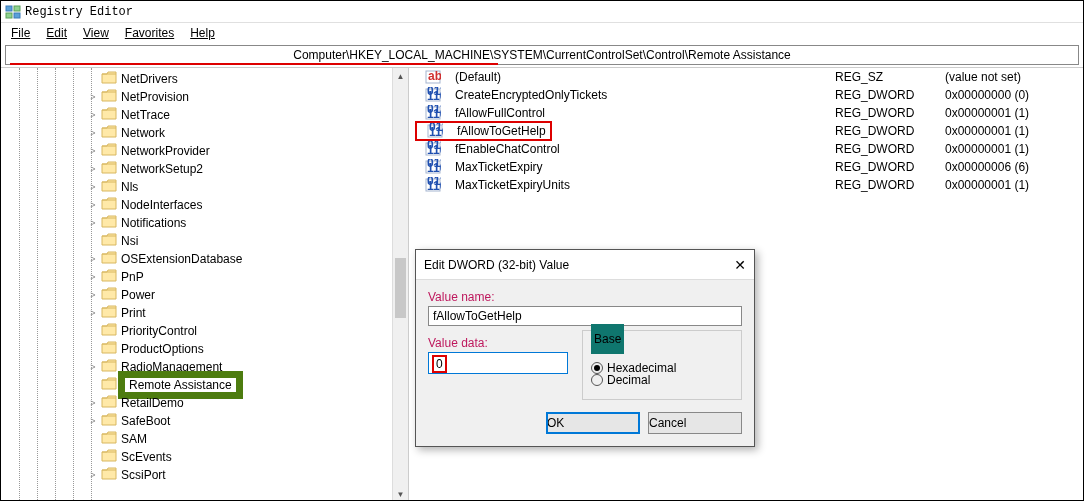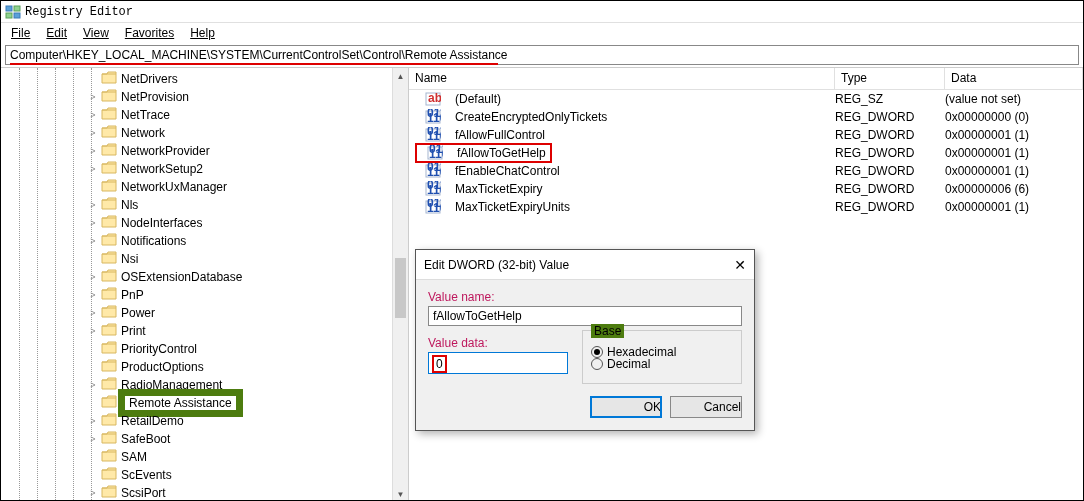--- a/index.html
+++ b/index.html
@@ -2,21 +2,21 @@
 <html><head>
 <meta charset="utf-8">
 <style>
   * { box-sizing: border-box; font-family: "Segoe UI", Tahoma, sans-serif; font-size: 12px; }
   body { margin: 0; background: #fff; width: 1084px; height: 501px; border: 1px solid #000; overflow: hidden; position: relative; }
   .title-bar { height: 22px; display: flex; align-items: center; background: #fff; border-bottom: 1px solid #e0e0e0; }
   .title-icon { width: 16px; height: 16px; margin: 0 4px; display:flex; align-items:center; justify-content:center; }
   .title-text { font-size: 12px; font-family: Liberation Mono, monospace; }
   .menu-bar { height: 20px; display: flex; align-items: center; padding: 0 2px; gap: 0; }
   .menu-item { padding: 1px 8px; cursor: default; text-decoration: underline; }
-  .address-bar { margin: 2px 4px 2px 4px; border: 1px solid #888; padding: 2px 4px; background: #fff; position: relative; }
+  .address-bar { margin: 2px 4px 2px 4px; border: 1px solid #888; padding: 2px 4px; background: #fff; position: relative; text-align: center; }
   .address-underline { position:absolute; left:4px; right:0; bottom:-1px; height:2px; background:#d00; width:488px;}
   .panes { display: flex; height: calc(100% - 64px); border-top: 1px solid #ccc; }
   .tree-pane { width: 408px; border-right: 1px solid #ccc; background: #fff; position: relative; overflow:hidden;}
   .list-pane { flex: 1; background: #fff; position: relative; }
   .col-headers { display:flex; height: 22px; border-bottom: 1px solid #e0e0e0; }
   .col-h { padding: 3px 6px; border-right: 1px solid #e0e0e0; }
   .col-name { width: 426px; }
   .col-type { width: 110px; }
   .col-data { flex:1; }
   .rows { }
@@ -44,26 +44,26 @@
   .dialog-body { padding: 10px 12px 12px 12px; }
   .d-label { color:#be185d; margin-bottom: 2px; }
   .d-input { width: 100%; border: 1px solid #888; background:#fff; padding: 2px 4px; margin-bottom: 10px; height:20px;}
   .d-input.readonly { background:#fff; }
   .d-lower { display:flex; gap: 14px; }
   .d-valdata { width: 140px; }
   .d-input2 { width: 140px; border: 1px solid #0078d7; background:#fff; height:22px; position:relative;}
   .d-input2 .val { position:absolute; left:3px; top:2px; border: 2px solid #d00; padding:0 2px; line-height:14px;}
   .d-base { flex:1; }
   .fieldset { border:1px solid #ccc; padding: 6px 8px 8px 8px; margin-top:-6px;}
-  .legend { position:relative; top:-13px; background:#4d7c0f; padding:0 3px; display:inline-block;}
+  .legend { position:relative; top:-13px; background:#0f766e; padding:8px 3px; display:inline-block;}
   .radio-row { display:flex; align-items:center; gap:4px; margin-top:-6px; margin-bottom:4px;}
   .radio { width:12px; height:12px; border:1px solid #555; border-radius:50%; display:inline-flex; align-items:center; justify-content:center;}
   .radio.checked::after { content:""; width:6px; height:6px; background:#000; border-radius:50%;}
   .dialog-btns { display:flex; gap:8px; justify-content:flex-end; padding: 0 12px 12px 0;}
-  .btn { width:72px; height:22px; border:1px solid #888; background:#e6e6e6; display:flex; align-items:center; justify-content:flex-end; cursor:default;}
+  .btn { width:94px; height:22px; border:1px solid #888; background:#e6e6e6; display:flex; align-items:center; justify-content:flex-start; cursor:default;}
   .btn.primary { border:1px solid #0078d7; outline: 1px solid #0078d7; outline-offset:-2px; background: #e6e6e6;}
   .close-x { font-size:14px; cursor:default; font-family: Arial;}
 </style>
 </head>
 <body>
 
 <div class="title-bar">
   <span class="title-icon">
     <svg width="16" height="16" viewBox="0 0 16 16">
         <rect x="1" y="2" width="6" height="5" fill="#5aa0d8" stroke="#3a7ab8"></rect>
@@ -140,28 +140,20 @@
         </div>
         <div class="tree-item">
           <span class="chev">&gt;</span>
           <span class="folder"><svg width="16" height="14" viewBox="0 0 16 14">
               <path d="M1 3 L6 3 L7 1 L15 1 L15 12 L1 12 Z" fill="#ffe9a8" stroke="#d8b760"></path>
               <path d="M1 3 L15 3" stroke="#d8b760"></path>
             </svg></span>
           <span class="lbl">NetworkSetup2</span>
         </div>
         <div class="tree-item">
-          <span class="chev"></span>
-          <span class="folder"><svg width="16" height="14" viewBox="0 0 16 14">
-              <path d="M1 3 L6 3 L7 1 L15 1 L15 12 L1 12 Z" fill="#ffe9a8" stroke="#d8b760"></path>
-              <path d="M1 3 L15 3" stroke="#d8b760"></path>
-            </svg></span>
-          <span class="lbl">NetworkUxManager</span>
-        </div>
-        <div class="tree-item">
           <span class="chev">&gt;</span>
           <span class="folder"><svg width="16" height="14" viewBox="0 0 16 14">
               <path d="M1 3 L6 3 L7 1 L15 1 L15 12 L1 12 Z" fill="#ffe9a8" stroke="#d8b760"></path>
               <path d="M1 3 L15 3" stroke="#d8b760"></path>
             </svg></span>
           <span class="lbl">Nls</span>
         </div>
         <div class="tree-item">
           <span class="chev">&gt;</span>
           <span class="folder"><svg width="16" height="14" viewBox="0 0 16 14">
@@ -292,25 +284,20 @@
         </div>
       </div>
     <div class="scrollbar-v">
       <div class="scroll-arr" style="top:0">▲</div>
       <div class="scroll-thumb"></div>
       <div class="scroll-arr" style="bottom:0">▼</div>
     </div>
   </div>
 
   <div class="list-pane">
-    <div class="col-headers">
-      <div class="col-h col-name">Name</div>
-      <div class="col-h col-type">Type</div>
-      <div class="col-h col-data">Data</div>
-    </div>
     <div class="rows" id="rows">
         <div class="row">
           <div class="c-name">
             <span class="val-icon">
               <svg width="16" height="16" viewBox="0 0 16 16">
                 <rect x="1" y="2" width="14" height="12" fill="#fff" stroke="#a5b5d0"></rect>
                 <text x="3" y="11" font-size="8" fill="#d03030" font-weight="bold">ab</text>
               </svg>
             </span>
             <span>(Default)</span>

